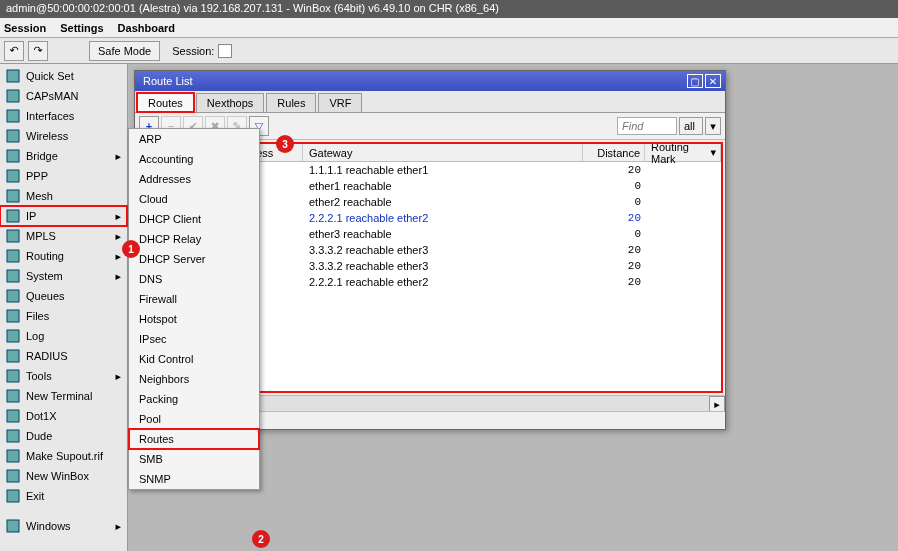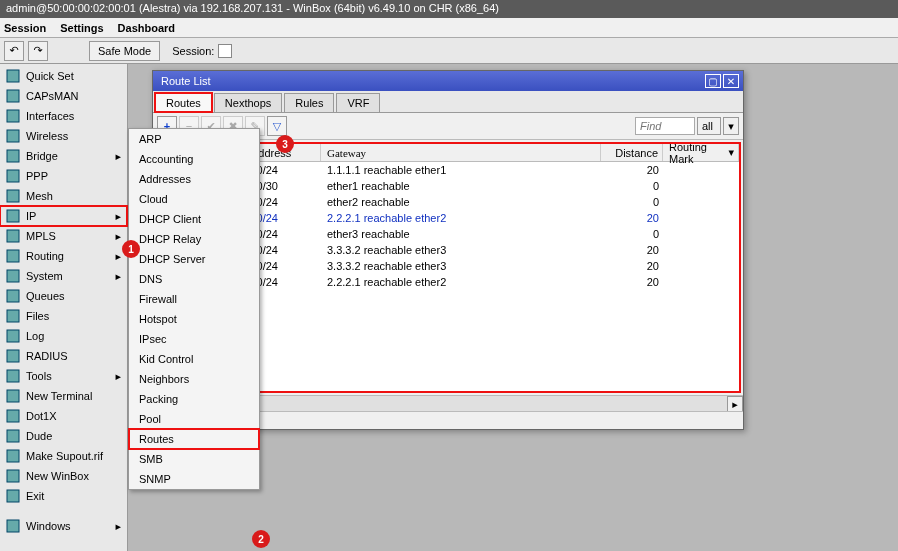--- a/index.html
+++ b/index.html
@@ -22,21 +22,21 @@
 .side-item .icon { width: 14px; height: 14px; display: inline-flex; align-items: center; justify-content: center; }
 .side-item .arrow { margin-left: auto; }
 .side-highlight { outline: 2px solid #e11; outline-offset: -1px; }
 
 .submenu { position: absolute; left: 128px; top: 128px; width: 132px; background: #f4f4f4; border: 1px solid #999; box-shadow: 2px 2px 4px rgba(0,0,0,.3); max-height: 400px; overflow: visible; }
 .submenu-item { padding: 3px 10px; height: 20px; display: flex; align-items: center; cursor: pointer; white-space: nowrap; }
 .submenu-highlight { outline: 2px solid #e11; outline-offset: -1px; }
 
 .workspace { flex: 1; background: #b8b8b8; position: relative; }
 
-.window { position: absolute; left: 24px; top: 6px; width: 592px; height: 360px; background: #f0f0f0; border: 1px solid #666; box-shadow: 2px 2px 6px rgba(0,0,0,.3); display: flex; flex-direction: column; }
+.window { position: absolute; left: 6px; top: 6px; width: 592px; height: 360px; background: #f0f0f0; border: 1px solid #666; box-shadow: 2px 2px 6px rgba(0,0,0,.3); display: flex; flex-direction: column; }
 .win-title { background: linear-gradient(#5a6ed6,#3a50c0); color: #fff; height: 20px; display: flex; align-items: center; padding: 0 4px; }
 .win-title .title-text { flex: 1; padding-left: 4px; }
 .win-title .win-btn { width: 16px; height: 14px; border: 1px solid #fff; margin-left: 2px; display: inline-flex; align-items: center; justify-content: center; font-size: 10px; cursor: pointer; }
 
 .tabs { display: flex; background: #e8e8e8; border-bottom: 1px solid #999; padding: 2px 2px 0 2px; gap: 2px; }
 .tab { border: 1px solid #999; border-bottom: none; background: #e0e0e0; padding: 3px 10px; cursor: pointer; }
 .tab.active { background: #f8f8f8; outline: 2px solid #e11; outline-offset: -1px; }
 
 .wtoolbar { display: flex; align-items: center; gap: 2px; padding: 3px 4px; border-bottom: 1px solid #bbb; }
 .wtoolbar .wbtn { width: 20px; height: 20px; border: 1px solid #999; background: #f4f4f4; display: inline-flex; align-items: center; justify-content: center; cursor: pointer; }
@@ -45,31 +45,31 @@
 .wtoolbar .find { width: 60px; height: 18px; border: 1px solid #aaa; font-style: italic; color: #999; padding: 0 4px; }
 .wtoolbar .all-select { width: 24px; height: 18px; border: 1px solid #999; display: inline-flex; align-items: center; padding: 0 4px; }
 .wtoolbar .dd { width: 16px; height: 18px; border: 1px solid #999; display: inline-flex; align-items: center; justify-content: center; }
 
 .table-wrap { flex: 1; background: #fff; overflow: auto; border: 2px solid #e11; margin: 2px; }
 .table-header { display: flex; background: #f0f0f0; border-bottom: 1px solid #bbb; height: 18px; position: sticky; top: 0; }
 .th { border-right: 1px solid #ccc; padding: 2px 4px 2px 6px; display: flex; align-items: center; }
 .th-flags { width: 48px; }
 .th-icon  { width: 18px; }
 .th-dst   { width: 98px; }
-.th-gw    { width: 280px; font-family: Liberation Serif, serif; }
+.th-gw    { width: 280px; }
 .th-dist  { width: 62px; justify-content: flex-end; }
 .th-mark  { flex: 1; }
 
 .row { display: flex; height: 16px; align-items: flex-end; }
 .td { padding: 0 4px 0 6px; display: flex; align-items: center; height: 16px; }
 .td-flags { width: 48px; }
 .td-icon  { width: 18px; justify-content: center; }
 .td-dst   { width: 98px; }
 .td-gw    { width: 280px; }
-.td-dist  { width: 62px; justify-content: flex-end; }
+.td-dist  { width: 62px; justify-content: flex-end; font-family: Liberation Mono, monospace; }
 .td-mark  { flex: 1; }
 .row.blue { color: #1030c0; }
 .tri { width: 0; height: 0; border-top: 4px solid transparent; border-bottom: 4px solid transparent; border-left: 6px solid #1a8a1a; }
 
 .statusbar { height: 18px; border-top: 1px solid #bbb; padding: 2px 6px; display: flex; align-items: center; }
 
 .scrollbar-h { height: 16px; background: #e8e8e8; border-top: 1px solid #bbb; display: flex; }
 .scrollbar-h .sbtn { width: 16px; height: 16px; border: 1px solid #999; background: #f0f0f0; display: inline-flex; align-items: center; justify-content: center; }
 .scrollbar-h .track { flex: 1; background: #e0e0e0; }
 

